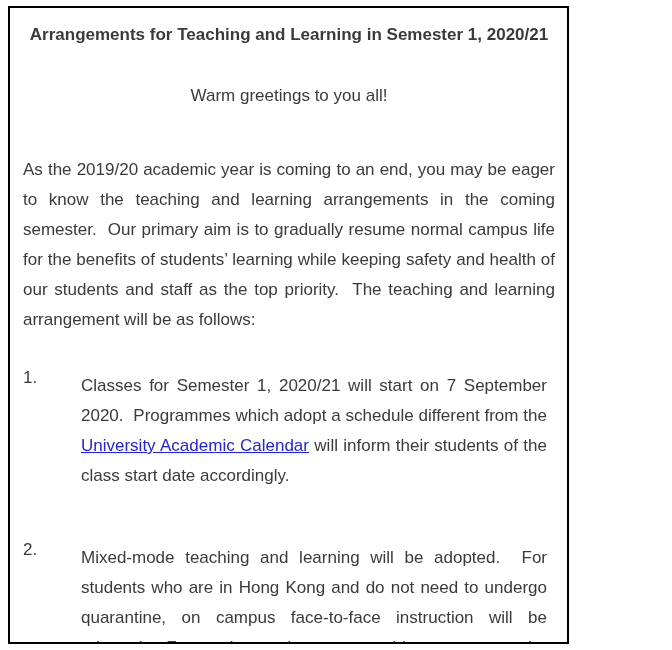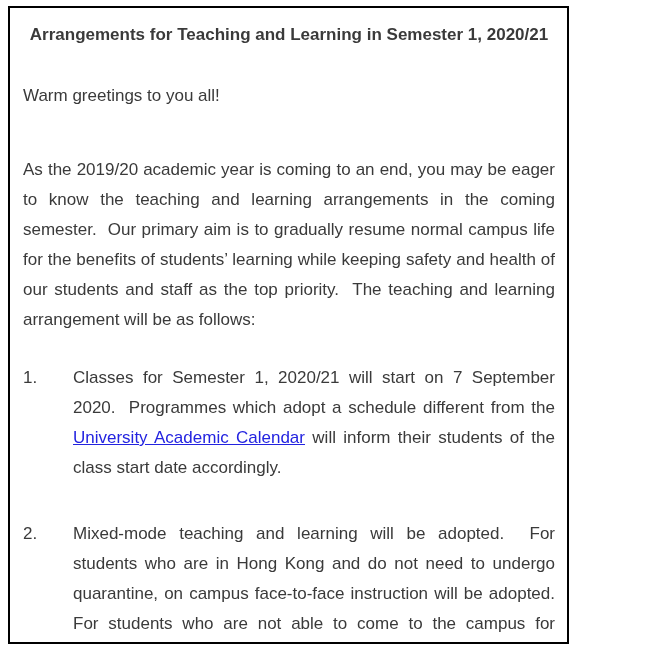--- a/index.html
+++ b/index.html
@@ -27,41 +27,42 @@
   }
   .title {
     margin: 8px 0 0 0;
     font-size: 17px;
     font-weight: 700;
     text-align: center;
     line-height: 30px;
   }
   .greeting {
     margin: 31px 0 0 0;
+    text-align: center;
   }
   .para {
     margin: 44px 0 0 0;
     text-align: justify;
     text-justify: inter-word;
     white-space: pre-wrap;
   }
   .list-item {
     display: flex;
     margin: 28px 0 0 0;
   }
   .list-item.second {
     margin-top: 36px;
   }
   .list-num {
     flex: 0 0 50px;
     width: 50px;
   }
   .list-body {
     flex: 1;
-    margin: 0;
+    margin: 8px;
     text-align: justify;
     text-justify: inter-word;
     white-space: pre-wrap;
   }
   .doc-link {
     color: #2323e0;
     text-decoration: underline;
     cursor: pointer;
   }
 </style>

